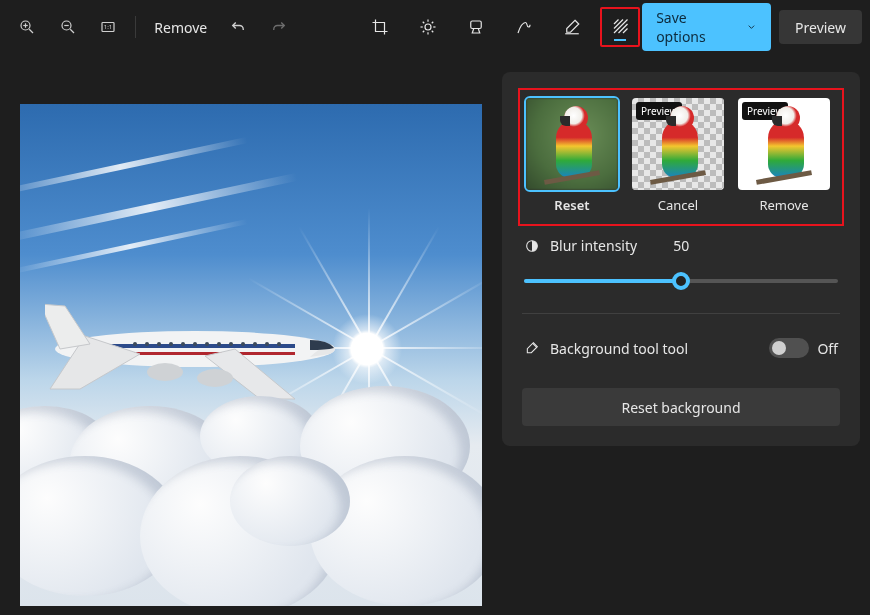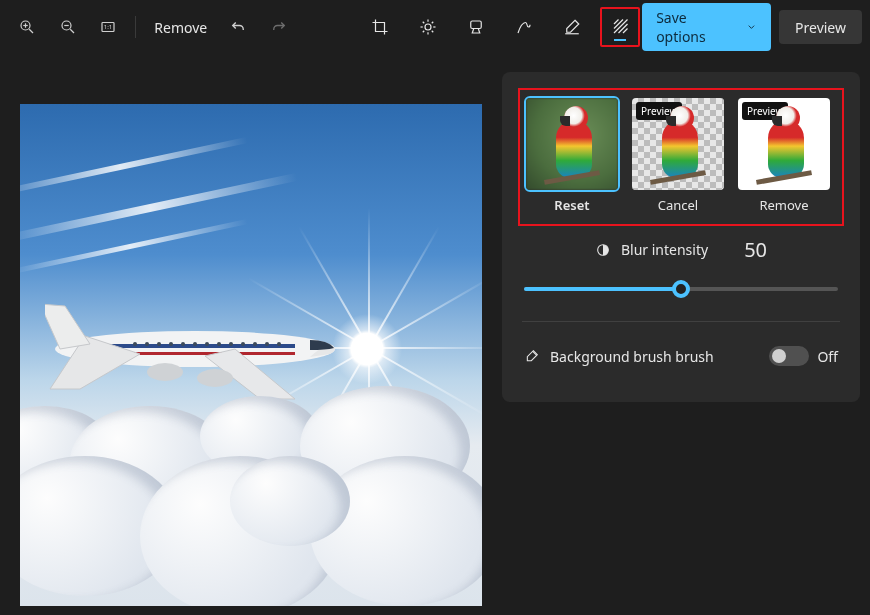--- a/index.html
+++ b/index.html
@@ -33,24 +33,24 @@
   .clouds { position: absolute; bottom: 0; left: -20px; right: -20px; height: 260px; }
   .cloud { position: absolute; background: radial-gradient(circle at 30% 30%, #fdfdfd, #e0e6ee 70%); border-radius: 50%; box-shadow: -10px 6px 10px rgba(80,100,130,0.22) inset; }
   .side-panel { width: 358px; background: #2b2b2b; border-radius: 8px; margin: 18px 10px 0 0; padding: 16px; display: flex; flex-direction: column; height: fit-content; }
   .options-row { display: flex; gap: 14px; padding: 8px 6px 10px 6px; }
   .opt { display: flex; flex-direction: column; align-items: center; gap: 6px; cursor: pointer; }
   .thumb { width: 92px; height: 92px; border-radius: 4px; position: relative; overflow: hidden; }
   .opt.selected .thumb { outline: 2px solid #4cc2ff; }
   .preview-tag { position: absolute; top: 4px; left: 4px; background: #111; color: #fff; font-size: 10px; padding: 2px 5px; border-radius: 3px; z-index: 3; }
   .opt-label { font-size: 13px; color: #e6e6e6; }
   .opt.selected .opt-label { font-weight: 600; }
-  .row { display: flex; align-items: center; justify-content: center; padding: 10px 6px; gap: 36px; }
+  .row { display: flex; align-items: center; justify-content: flex-start; padding: 10px 6px; gap: 36px; }
   .label-with-icon { display: flex; align-items: center; gap: 10px; color: #e6e6e6; font-size: 14px; }
   .label-with-icon svg { width: 16px; height: 16px; }
-  .value { font-size: 20px; }
+  .value { font-size: 14px; }
   .slider-wrap { padding: 8px 6px 18px 6px; }
   .slider { position: relative; height: 16px; }
   .track { position: absolute; top: 6px; left: 0; right: 0; height: 4px; background: #555; border-radius: 2px; }
   .track-fill { position: absolute; top: 6px; left: 0; height: 4px; background: #4cc2ff; border-radius: 2px; }
   .handle { position: absolute; top: -1px; width: 18px; height: 18px; border-radius: 50%; background: #222; border: 4px solid #4cc2ff; transform: translateX(-50%); cursor: pointer; }
   .hr { height: 1px; background: #404040; margin: 6px 4px 14px 4px; }
   .toggle { width: 40px; height: 20px; border-radius: 10px; background: #505050; position: relative; cursor: pointer; }
   .knob { width: 14px; height: 14px; border-radius: 50%; background: #d0d0d0; position: absolute; top: 3px; left: 3px; }
   .toggle-label { font-size: 14px; margin-left: 8px; }
   .row-toggle { display: flex; align-items: center; justify-content: space-between; padding: 10px 6px 20px 6px; }
@@ -284,24 +284,27 @@
     </div>
 
     <div class="hr"></div>
 
     <div class="row-toggle">
       <div class="label-with-icon">
         <svg viewBox="0 0 24 24" stroke="currentColor" fill="none" stroke-width="1.6">
             <path d="M14 4l6 6-9 9H5v-6z"></path>
             <path d="M13 5l6 6"></path>
           </svg>
-        <span>Background brush brush</span>
+        <span>Background tool tool</span>
       </div>
       <div style="display:flex;align-items:center">
         <div class="toggle">
             <div class="knob"></div>
           </div>
         <span class="toggle-label">Off</span>
       </div>
     </div>
 
+    <div class="reset-bg">
+      <span>Reset background</span>
+    </div>
   </div>
 </div>
 
 </body></html>

